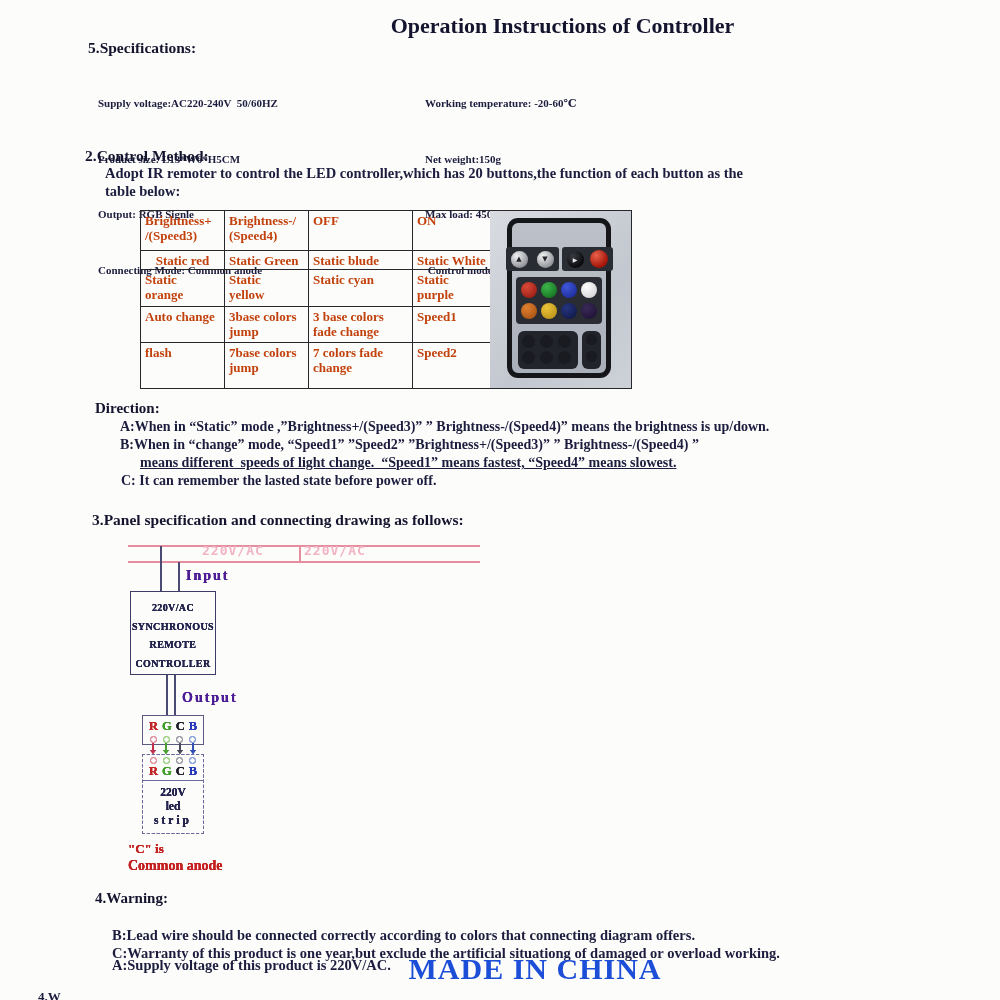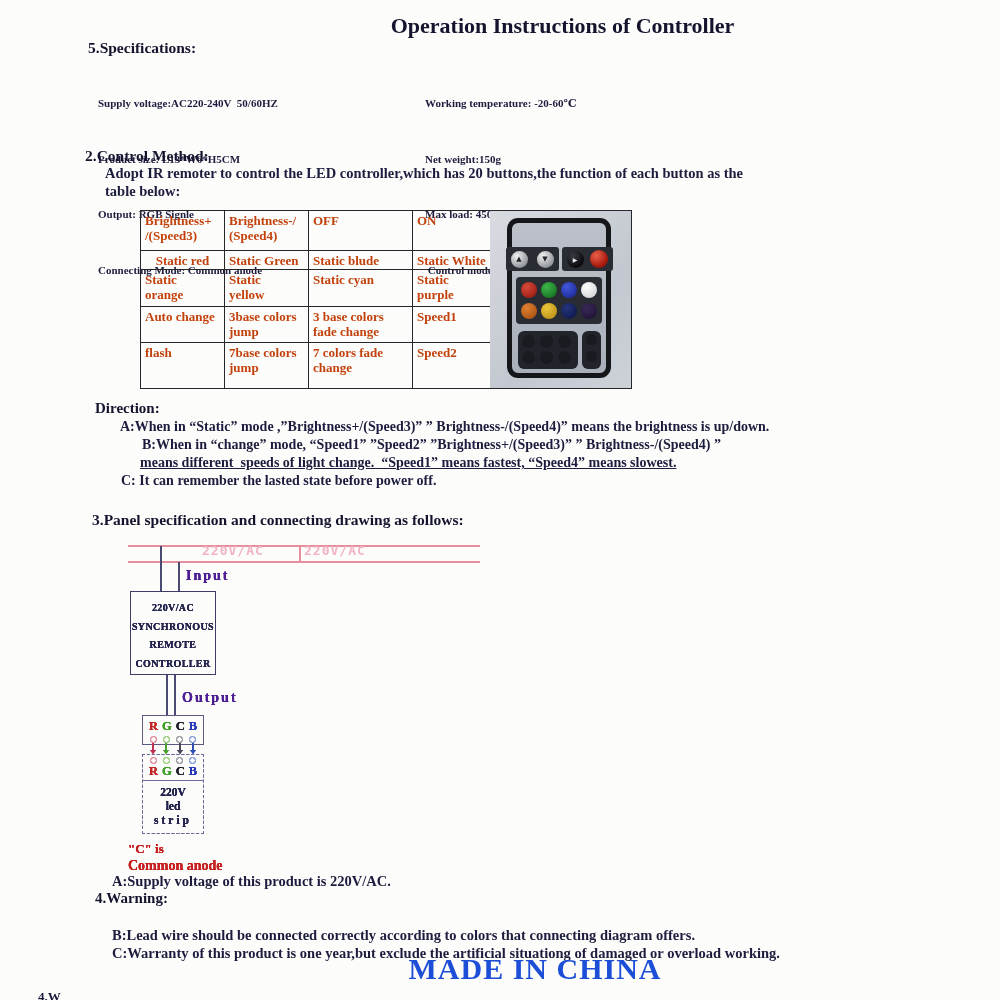--- a/index.html
+++ b/index.html
@@ -225,21 +225,21 @@
       <div class="pad-r">
         <div class="ghost sm"></div>
         <div class="ghost sm"></div>
       </div>
     </div>
   </div>
 </div>
 
 <div class="abs sec-head" style="left:95px; top:400px; font-size:15px;">Direction:</div>
 <div class="abs dir-line" style="left:120px; top:418px;">A:When in “Static” mode ,”Brightness+/(Speed3)” ” Brightness-/(Speed4)” means the brightness is up/down.</div>
-<div class="abs dir-line" style="left:120px; top:436px;margin-left:22px;">B:When in “change” mode, “Speed1” ”Speed2” ”Brightness+/(Speed3)” ” Brightness-/(Speed4) ”</div>
+<div class="abs dir-line" style="left:120px; top:436px;">B:When in “change” mode, “Speed1” ”Speed2” ”Brightness+/(Speed3)” ” Brightness-/(Speed4) ”</div>
 <div class="abs dir-line" style="left:140px; top:454px;text-decoration:underline;">means different  speeds of light change.  “Speed1” means fastest, “Speed4” means slowest.</div>
 <div class="abs dir-line" style="left:121px; top:472px;">C: It can remember the lasted state before power off.</div>
 
 <div class="abs sec-head" style="left:92px; top:511px;">3.Panel specification and connecting drawing as follows:</div>
 
 <div class="abs diagram">
   <div class="bus" style="top:7px;"></div>
   <div class="bus" style="top:23px;"></div>
   <div class="bus-label" style="left:82px;">220V/AC</div>
   <div class="bus-label" style="left:184px;">220V/AC</div>
@@ -450,18 +450,18 @@
       </div>
     </div>
     <div class="anode-note" style="top:303px; color:#c42020;">
       <div>"C"  is</div>
       <div style="font-size:14px; margin-top:2px;">Common anode</div>
     </div>
   </div>
 </div>
 
 <div class="abs sec-head" style="left:95px; top:890px; font-size:15px;">4.Warning:</div>
-<div class="abs warn-line" style="left:112px; top:872px;">A:Supply voltage of this product is 220V/AC.</div>
+<div class="abs warn-line" style="left:112px; top:956px;">A:Supply voltage of this product is 220V/AC.</div>
 <div class="abs warn-line" style="left:112px; top:926px;">B:Lead wire should be connected correctly according to colors that connecting diagram offers.</div>
 <div class="abs warn-line" style="left:112px; top:944px;">C:Warranty of this product is one year,but exclude the artificial situationg of damaged or overload working.</div>
 
 <div class="abs made-in">MADE IN CHINA</div>
 <div class="abs corner-frag">4.W</div>
 
 </body></html>

